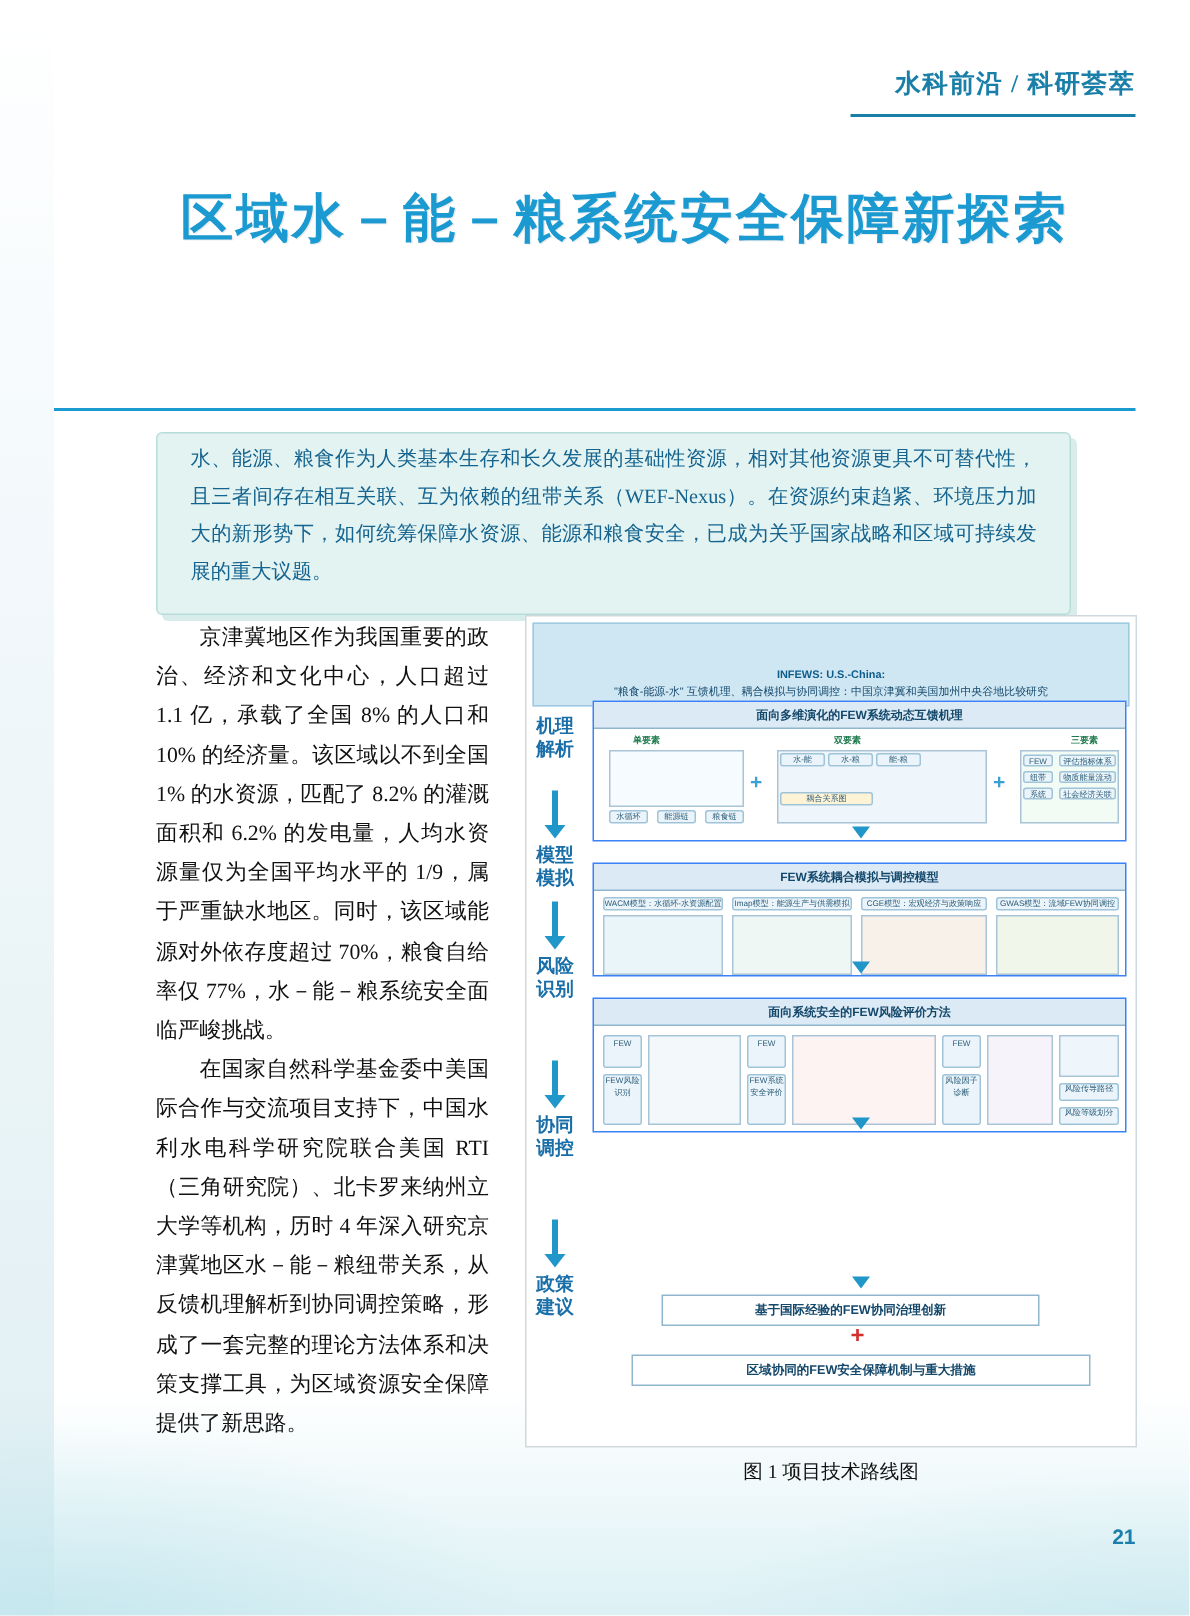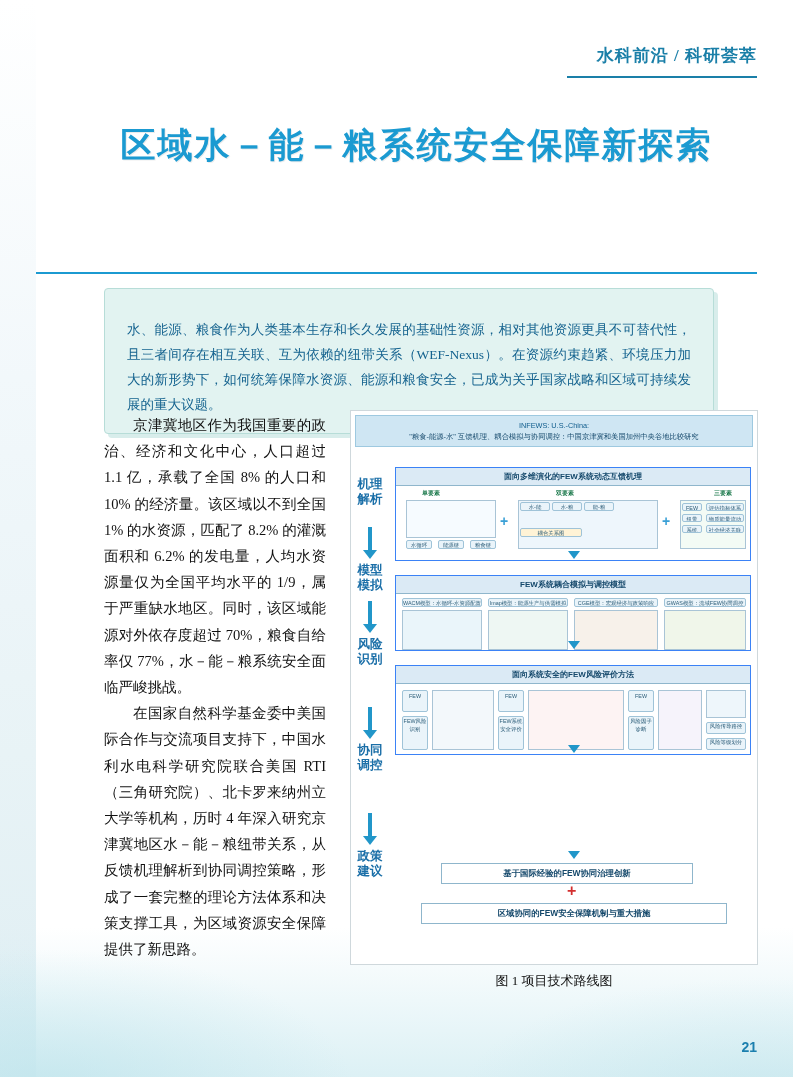--- a/index.html
+++ b/index.html
@@ -105,21 +105,21 @@
     background: #1b9ad1;
   }
 
   
   .abstract {
     position: absolute;
     left: 104px;
     top: 288px;
     width: 610px;
     box-sizing: border-box;
-    padding: 28px 22px 16px 22px;
+    padding: 4px 22px 16px 22px;
     background: #e2f3f1;
     border: 1px solid #b7ddd8;
     border-radius: 4px;
     box-shadow: 4px 4px 0 rgba(190,225,221,0.6);
   }
   .abstract p {
     margin: 0;
     font-family: "Liberation Serif", serif;
     font-size: 13.5px;
     line-height: 25px;
@@ -161,21 +161,21 @@
     margin: 4px 4px 2px 4px;
     background: #cfe6f3;
     border: 1px solid #9ec9e0;
     padding: 4px 6px;
     text-align: center;
     font-size: 7.3px;
     line-height: 11px;
     color: #14486b;
     font-family: "Liberation Sans", sans-serif;
   }
-  .fig-header .en { color: #0f5c8c; font-weight: normal; }
+  .fig-header .en { color: #0f5c8c; font-weight: bold; margin-top: 24px; }
   .fig-body {
     position: absolute;
     left: 0; top: 42px;
     width: 406px; height: 512px;
   }
   
   .stage-col {
     position: absolute;
     left: 4px; top: 8px;
     width: 30px; height: 495px;
@@ -311,21 +311,21 @@
     top: 972px;
     width: 408px;
     text-align: center;
     font-family: "Liberation Serif", serif;
     font-size: 13px;
     color: #111111;
   }
   .page-num {
     position: absolute;
     right: 36px;
-    bottom: 22px;
+    bottom: 45px;
     font-family: "Liberation Sans", sans-serif;
     font-weight: bold;
     font-size: 14px;
     color: #1b7fae;
   }
   .green-panel {
     background: #eaf7ed;
     border-color: #9ecfae;
   }
   .orange-panel {

